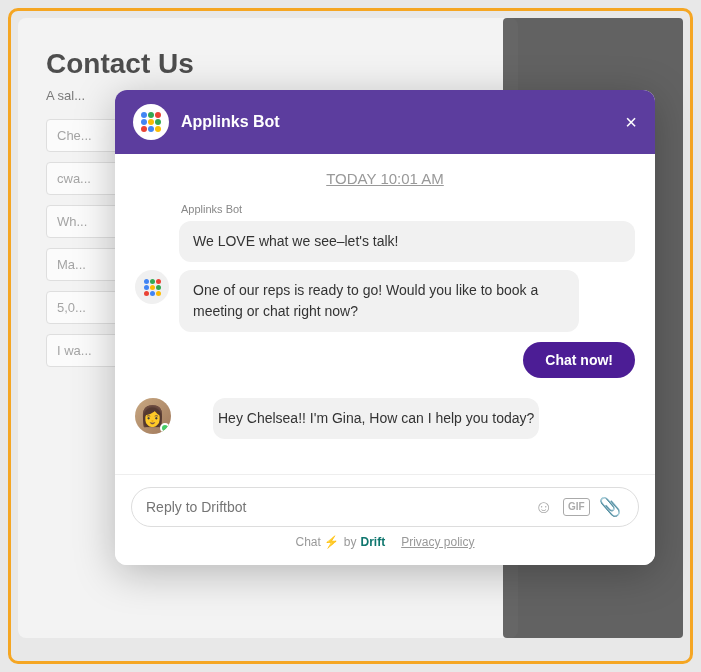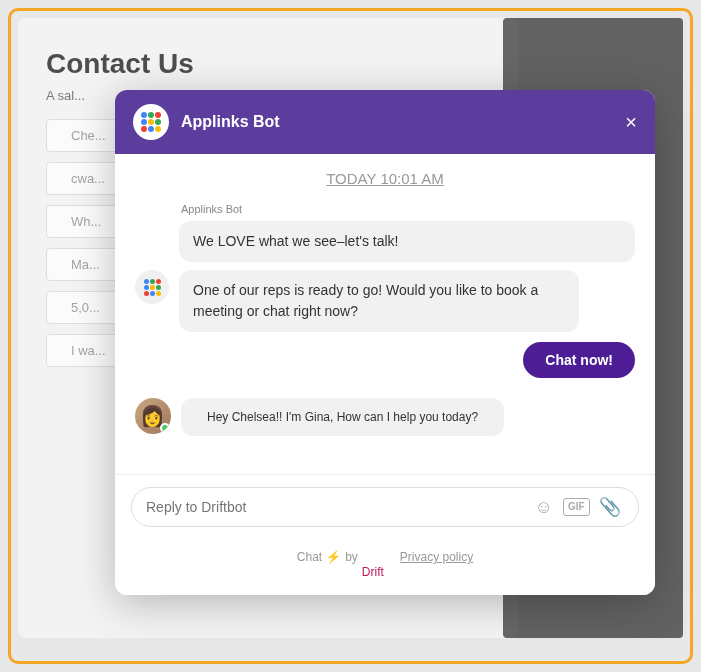--- a/index.html
+++ b/index.html
@@ -32,21 +32,21 @@
     }
     .bg-page p {
       font-size: 13px;
       color: #666;
       margin-bottom: 16px;
     }
     .bg-field {
       background: #fff;
       border: 1px solid #ddd;
       border-radius: 4px;
-      padding: 8px 24px;
+      padding: 8px 10px;
       margin-bottom: 10px;
       font-size: 13px;
       color: #999;
       width: 80px;
       overflow: hidden;
       white-space: nowrap;
     }
 
     
     .border-overlay {
@@ -261,25 +261,26 @@
       background: #44cc66;
       border-radius: 50%;
       position: absolute;
       bottom: 1px;
       right: 1px;
       border: 2px solid #fff;
     }
     .agent-bubble {
       background: #f1f1f1;
       border-radius: 12px;
-      padding: 10px 26px;
-      font-size: 12px;
+      padding: 10px 5px;
+      font-size: 14px;
       color: #333;
       max-width: 400px;
       line-height: 1.5;
+      margin-left: 32px;
     }
 
     
     .chat-footer {
       border-top: 1px solid #eee;
       padding: 12px 16px;
       background: #fff;
     }
     .chat-input-row {
       display: flex;
@@ -326,21 +327,21 @@
       padding: 8px 0 4px;
       font-size: 12px;
       color: #999;
     }
     .powered-by .drift-link {
       display: flex;
       align-items: center;
       gap: 4px;
     }
     .bolt-icon { color: #f5a623; }
-    .drift-text { color: #be185d; font-weight: 400; margin-top: 30px; }
+    .drift-text { color: #0f766e; font-weight: 700; }
     .privacy-link { color: #999; }
   </style>
 </head>
 <body>
 
 <div class="bg-page">
   <h1>Contact Us</h1>
   <p>A sal...</p>
   <div class="bg-field">Che...</div>
   <div class="bg-field">cwa...</div>

